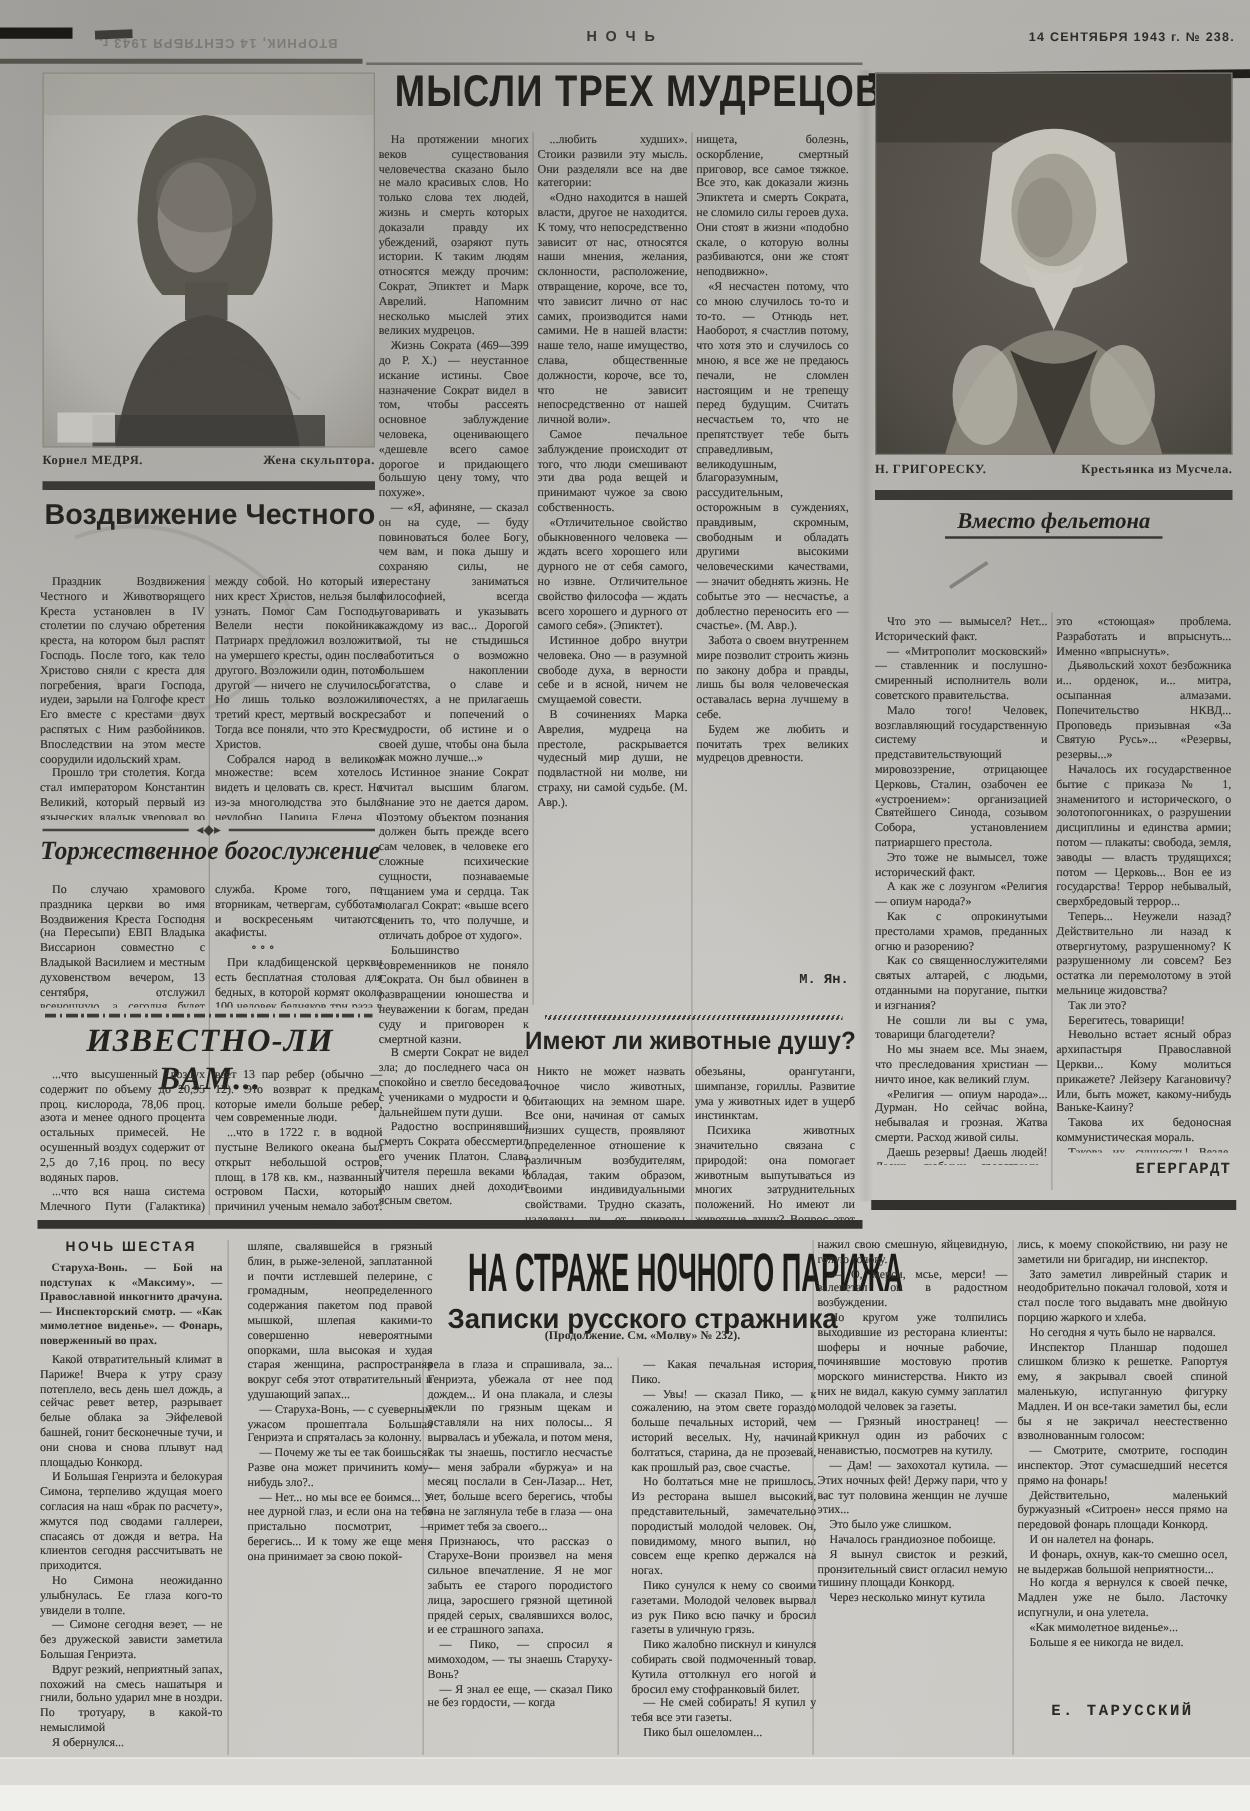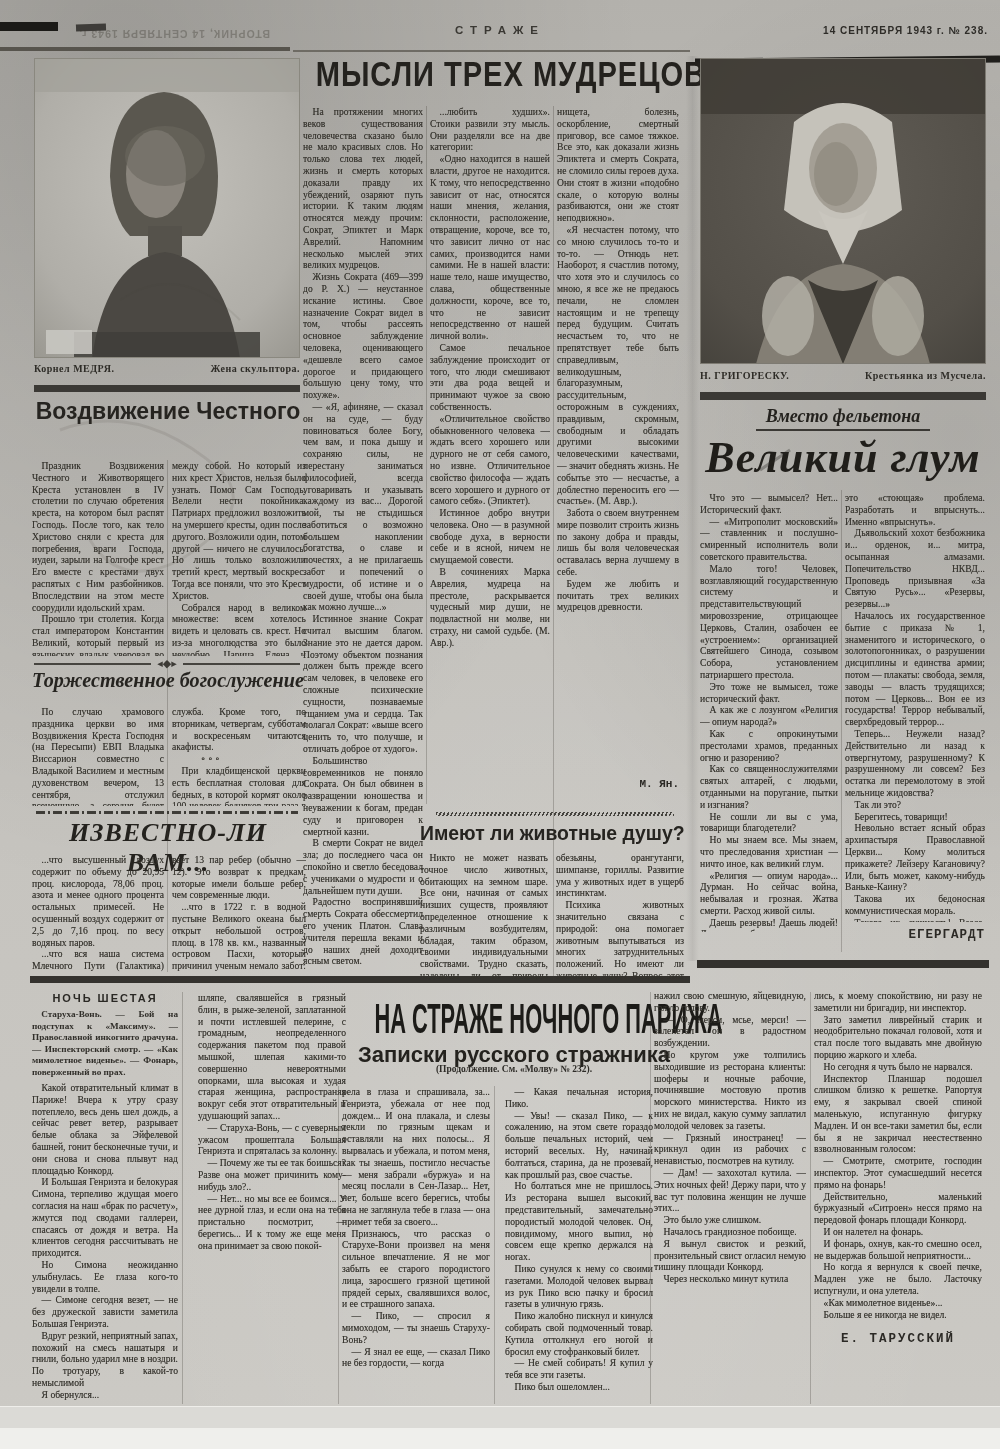--- a/index.html
+++ b/index.html
@@ -90,21 +90,21 @@
 </head>
 <body>
 
 <div id="page">
 
   <div class="blackbar"></div>
   <div class="smudge"></div>
   <div class="ghost">ВТОРНИК, 14 СЕНТЯБРЯ 1943 г.</div>
   <div class="ghostbox"></div>
 
-  <div class="mast-title">СТРАЖЕ</div>
+  <div class="mast-title">НОЧЬ</div>
   <div class="mast-date">
     <span>14 СЕНТЯБРЯ 1943 г.</span>
     <span> </span>
     <span>№ 238.</span>
   </div>
   <div class="hr-l"></div>
   <div class="hr-m"></div>
   <div class="hr-r"></div>
 
   <div class="abs" style="left:34px;top:58px;width:266px;height:300px;">
@@ -222,21 +222,20 @@
   </div>
   <div class="caprow" style="left:700px;top:370px;width:286px;">
     <span>Н. ГРИГОРЕСКУ.</span>
     <span>Крестьянка из Мусчела.</span>
   </div>
   <div class="rule" style="left:700px;top:392px;width:286px;height:8px;"></div>
 
   <div class="kicker">
     <span>Вместо фельетона</span>
   </div>
-  <h2 class="f-title">Великий глум</h2>
   <div class="col" style="left:700px;top:492px;width:138px;height:440px;"> Что это — вымысел? Нет... Исторический факт.
  — «Митрополит московский» — ставленник и послушно-смиренный исполнитель воли советского правительства.
  Мало того! Человек, возглавляющий государственную систему и представительствующий мировоззрение, отрицающее Церковь, Сталин, озабочен ее «устроением»: организацией Святейшего Синода, созывом Собора, установлением патриаршего престола.
  Это тоже не вымысел, тоже исторический факт.
  А как же с лозунгом «Религия — опиум народа?»
  Как с опрокинутыми престолами храмов, преданных огню и разорению?
  Как со священнослужителями святых алтарей, с людьми, отданными на поругание, пытки и изгнания?
  Не сошли ли вы с ума, товарищи благодетели?
  Но мы знаем все. Мы знаем, что преследования христиан — ничто иное, как великий глум.
  «Религия — опиум народа»... Дурман. Но сейчас война, небывалая и грозная. Жатва смерти. Расход живой силы.
@@ -294,21 +293,21 @@
  Больше я ее никогда не видел.</div>
   <div class="col" style="left:654px;top:990px;width:152px;height:414px;">нажил свою смешную, яйцевидную, голую голову.
  — О, мерси, мсье, мерси! — залепетал он в радостном возбуждении.
  Но кругом уже толпились выходившие из ресторана клиенты: шоферы и ночные рабочие, починявшие мостовую против морского министерства. Никто из них не видал, какую сумму заплатил молодой человек за газеты.
  — Грязный иностранец! — крикнул один из рабочих с ненавистью, посмотрев на кутилу.
  — Дам! — захохотал кутила. — Этих ночных фей! Держу пари, что у вас тут половина женщин не лучше этих...
  Это было уже слишком.
  Началось грандиозное побоище.
  Я вынул свисток и резкий, пронзительный свист огласил немую тишину площади Конкорд.
  Через несколько минут кутила</div>
-  <div class="sig" style="left:814px;top:1332px;width:168px;text-align:center;font-size:12.5px;letter-spacing:2px;">Е. ТАРУССКИЙ</div>
+  <div class="sig" style="left:814px;top:1362px;width:168px;text-align:center;font-size:12.5px;letter-spacing:2px;">Е. ТАРУССКИЙ</div>
 
   <div class="vline" style="left:167px;top:460px;height:512px;"></div>
   <div class="vline" style="left:426px;top:106px;height:698px;"></div>
   <div class="vline" style="left:553px;top:106px;height:874px;"></div>
   <div class="vline" style="left:841px;top:490px;height:462px;"></div>
   <div class="vline" style="left:182px;top:992px;height:412px;"></div>
   <div class="vline" style="left:338px;top:1086px;height:318px;"></div>
   <div class="vline" style="left:494px;top:1086px;height:318px;"></div>
   <div class="vline" style="left:650px;top:992px;height:412px;"></div>
   <div class="vline" style="left:810px;top:992px;height:412px;"></div>

